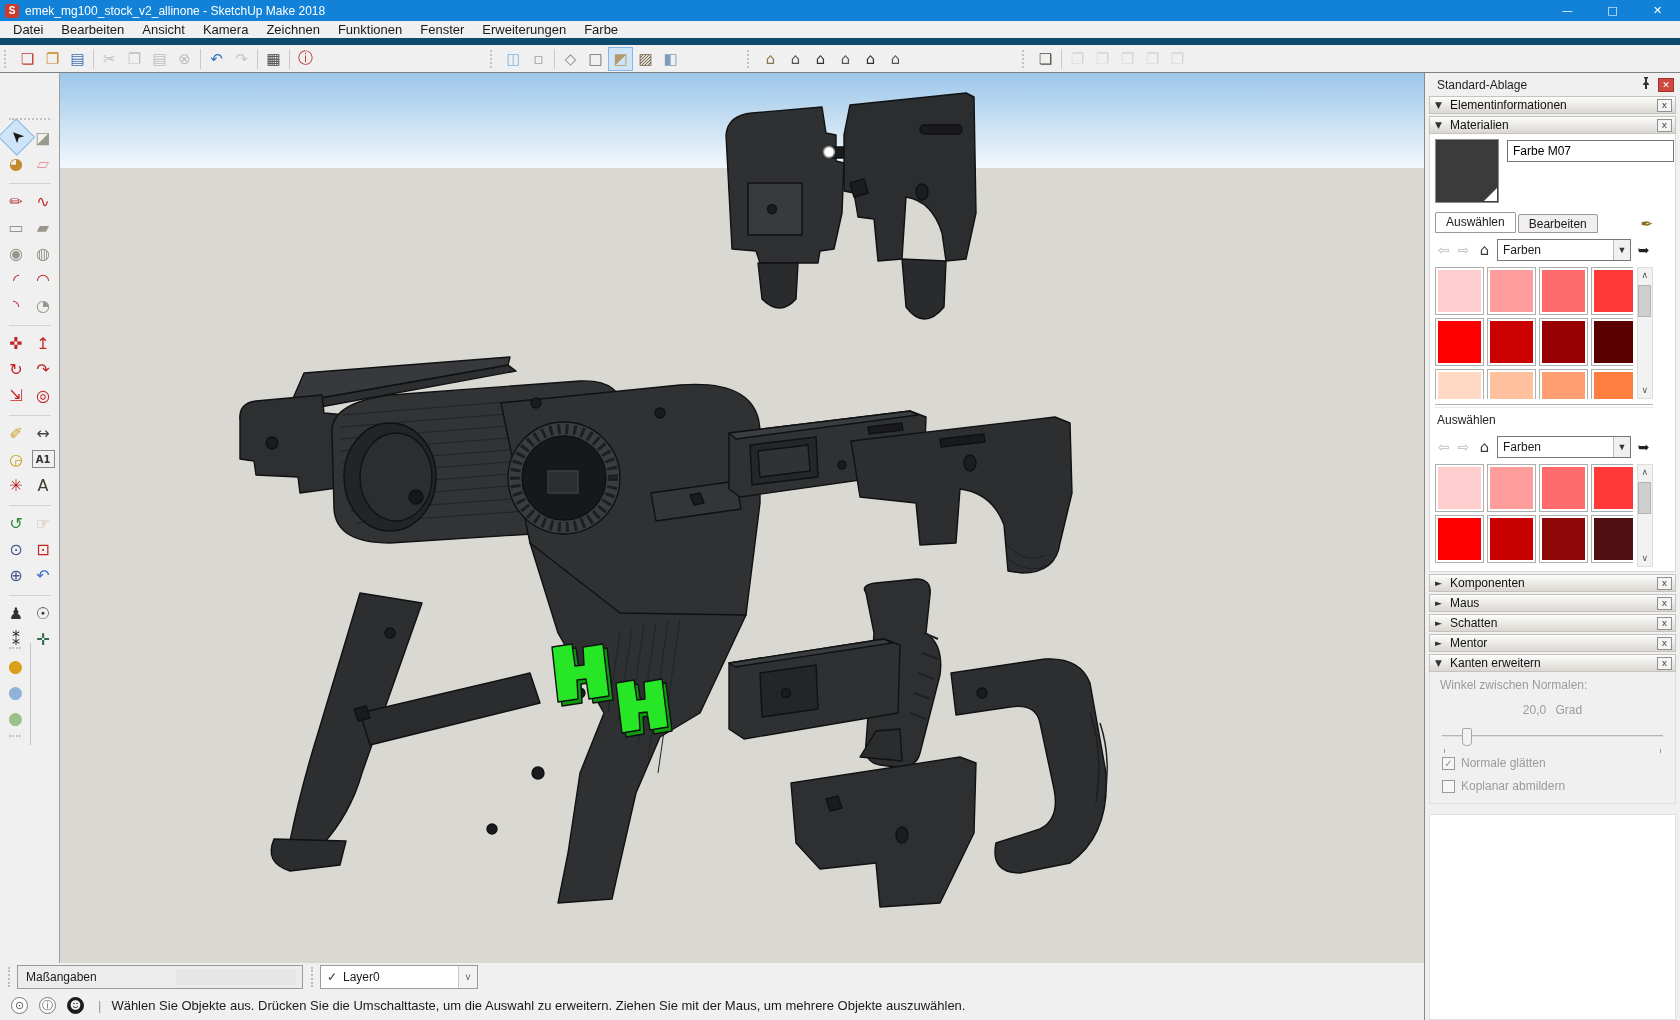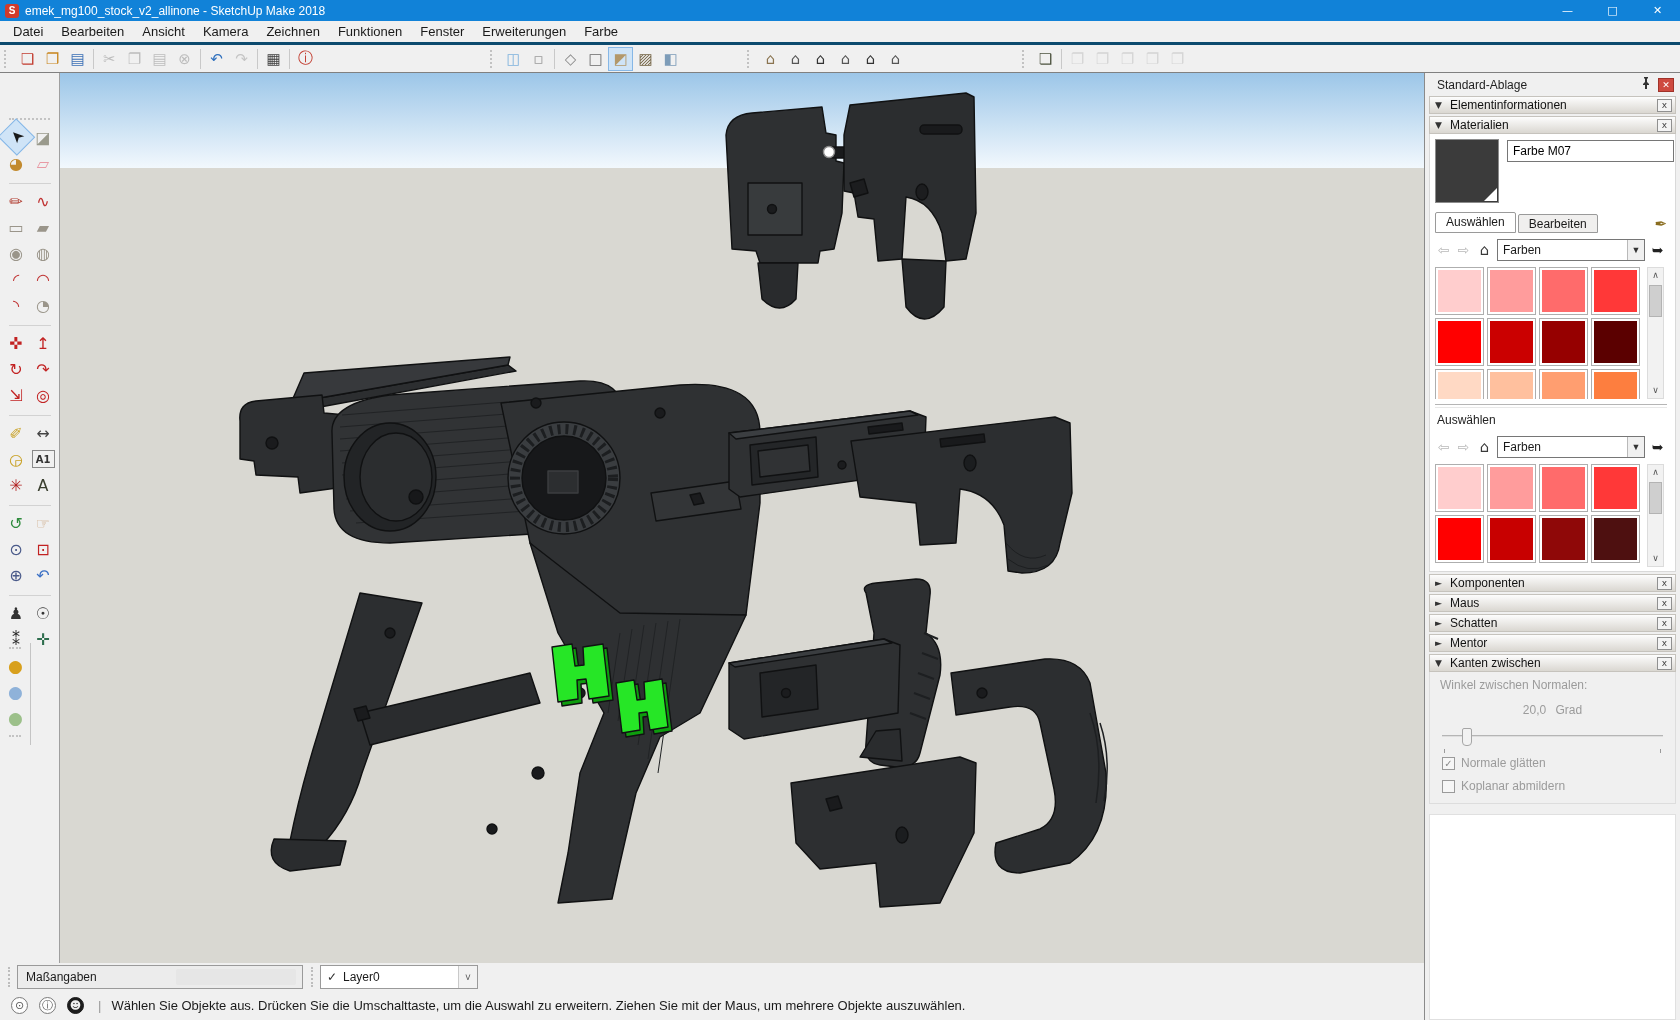--- a/index.html
+++ b/index.html
@@ -7,21 +7,21 @@
   body { font-family:"Liberation Sans",sans-serif; background:#f0f0f0; position:relative; font-size:12px; color:#1a1a1a; }
 
   
   .titlebar { position:absolute; left:0; top:0; width:1680px; height:21px; background:#1182d8; color:#fff; display:flex; align-items:center; }
   .app-logo { width:14px; height:14px; margin:0 6px 0 5px; background:#d03a2b; border-radius:3px; color:#fff; font-size:10px; line-height:13px; text-align:center; font-weight:bold; }
   .title-text { font-size:12px; }
   .win-btns { margin-left:auto; display:flex; height:100%; }
   .win-btn { width:45px; height:100%; display:flex; align-items:center; justify-content:center; font-size:11px; font-family:"DejaVu Sans",sans-serif; }
 
   
-  .menubar { position:absolute; left:0; top:21px; width:1680px; height:24px; background:#f0f0f0; display:flex; align-items:center; padding-left:4px; border-bottom:3px solid #0c4a6e; }
+  .menubar { position:absolute; left:0; top:21px; width:1680px; height:24px; background:#f0f0f0; display:flex; align-items:center; padding-left:4px; border-bottom:7px solid #0c4a6e; }
   .menu-item { padding:4px 9px; font-size:13px; }
 
   
   .toolbar { position:absolute; left:0; top:45px; width:1680px; height:28px; background:#f0f0f0; display:flex; align-items:center; border-bottom:1px solid #808080; font-family:"DejaVu Sans",sans-serif; }
   .tb-group { display:flex; align-items:center; height:100%; }
   .tb-group::before { content:""; width:3px; height:18px; border-left:2px dotted #c2c2c2; margin:0 6px 0 4px; }
   .tb-btn { width:25px; height:24px; display:flex; align-items:center; justify-content:center; font-size:15px; }
   .tb-btn.selected { background:#cfe4f7; border:1px solid #86b7e6; }
   .tb-btn.disabled { opacity:.5; }
   .tb-sep { width:1px; height:20px; background:#c9c9c9; margin:0 3px; }
@@ -65,21 +65,21 @@
   .sec-header { height:18px; margin-top:2px; display:flex; align-items:center; background:linear-gradient(#fdfdfd,#dad7d1); border:1px solid #c6c3bd; font-size:12px; color:#111; padding:0 3px 0 5px; }
   .sec-arrow { width:15px; font-size:9px; color:#333; font-family:"DejaVu Sans",sans-serif; }
   .sec-label { flex:1; }
   .sec-close { width:15px; height:13px; background:#f4f4f4; border:1px solid #909090; color:#444; font-size:9px; line-height:11px; text-align:center; font-family:"DejaVu Sans",sans-serif; }
   .sec-body-white { background:#fff; border:1px solid #d9d9d9; border-top:none; }
   .ei-body { height:146px; }
   .ei-row { display:flex; align-items:flex-start; padding:8px 6px 6px 10px; border-bottom:1px solid #e4e4e4; }
   .ei-empty { font-weight:bold; font-size:12px; }
   .ei-detail-btn { margin-left:auto; width:17px; height:20px; border:1px solid #a9a9a9; background:#f6f6f6; text-align:center; font-size:11px; line-height:18px; font-family:"DejaVu Sans",sans-serif; }
 
-  .mat-body { padding:5px 8px 4px 5px; }
+  .mat-body { padding:5px 22px 4px 5px; }
   .mat-top { display:flex; }
   .preview { position:relative; width:64px; height:64px; background:#3b3b3b; border:1px solid #8c8c8c; flex:none; }
   .preview::after { content:""; position:absolute; right:1px; bottom:1px; border-left:13px solid transparent; border-bottom:13px solid #fff; }
   .mat-name { flex:1; height:22px; margin:1px 6px 0 8px; border:1px solid #767676; font-size:12px; padding:0 5px; font-family:"Liberation Sans",sans-serif; }
   .tabs { display:flex; align-items:flex-end; margin-top:9px; height:21px; }
   .tab { height:19px; padding:2px 10px 0; border:1px solid #9a9a9a; background:#f0efee; font-size:12px; margin-right:2px; border-radius:2px 2px 0 0; }
   .tab.active { background:#fff; height:21px; font-weight:400; }
   .eyedropper { margin-left:auto; font-size:15px; color:#8a6d1f; transform:rotate(0deg); font-family:"DejaVu Sans",sans-serif; }
   .nav-row { display:flex; align-items:center; margin-top:6px; gap:3px; font-family:"DejaVu Sans",sans-serif; }
   .nav-arrow { font-size:14px; color:#b9b9b9; width:17px; text-align:center; }
@@ -478,21 +478,21 @@
     <span class="sec-close">x</span>
   </div>
   <div class="sec-header">
     <span class="sec-arrow">►</span>
     <span class="sec-label">Mentor</span>
     <span class="sec-close">x</span>
   </div>
 
   <div class="sec-header">
     <span class="sec-arrow">▼</span>
-    <span class="sec-label">Kanten zwischen</span>
+    <span class="sec-label">Kanten erweitern</span>
     <span class="sec-close">x</span>
   </div>
   <div class="soften-body">
     <div class="sf-label">Winkel zwischen Normalen:</div>
     <div class="sf-value">
       <span>20,0</span>
       <span style="margin-left:6px">Grad</span>
     </div>
     <div class="sf-slider">
       <div class="sf-groove"></div>

